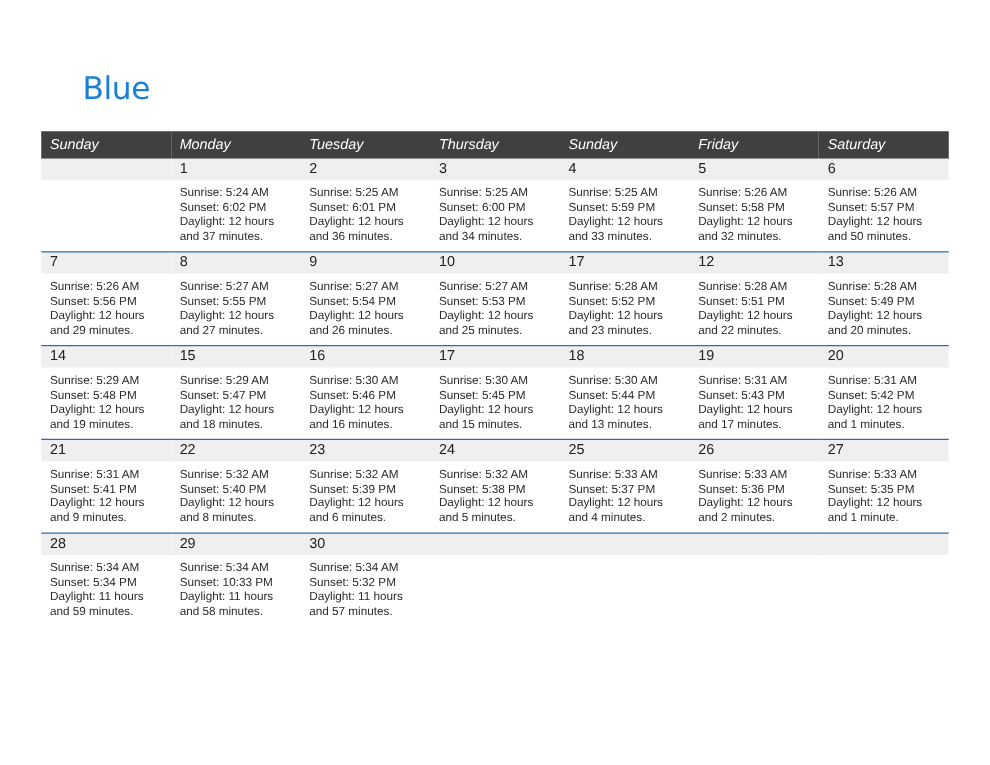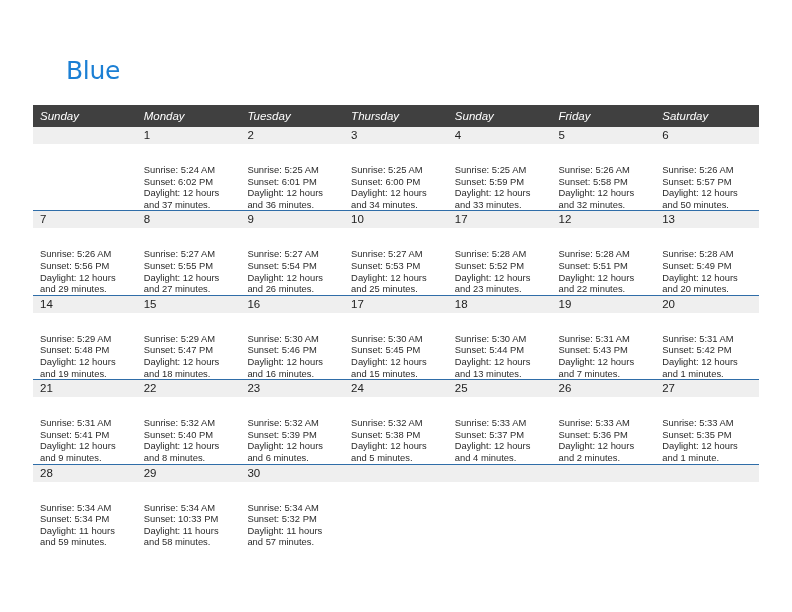--- a/index.html
+++ b/index.html
@@ -118,21 +118,20 @@
     padding: 1px 0 0 7px;
     font-size: 11.5px;
     line-height: 15px;
     color: #222222;
   }
   .cell-body {
     padding: 4px 5px 0 7px;
     font-size: 9.4px;
     line-height: 11.6px;
     color: #2b2b2b;
-    margin-top: 16px;
   }
   .cell-body div { white-space: nowrap; }
   .cell-empty .daynum-band { color: transparent; }
 </style>
 </head>
 <body>
 
 <div class="page-header">
 
   <div class="brand">
@@ -327,21 +326,21 @@
             <div>Daylight: 12 hours</div>
             <div>and 13 minutes.</div>
           </div>
         </td>
         <td class="day-cell">
           <div class="daynum-band">19</div>
           <div class="cell-body">
             <div>Sunrise: 5:31 AM</div>
             <div>Sunset: 5:43 PM</div>
             <div>Daylight: 12 hours</div>
-            <div>and 7 minutes.</div>
+            <div>and 17 minutes.</div>
           </div>
         </td>
         <td class="day-cell">
           <div class="daynum-band">20</div>
           <div class="cell-body">
             <div>Sunrise: 5:31 AM</div>
             <div>Sunset: 5:42 PM</div>
             <div>Daylight: 12 hours</div>
             <div>and 1 minutes.</div>
           </div>

